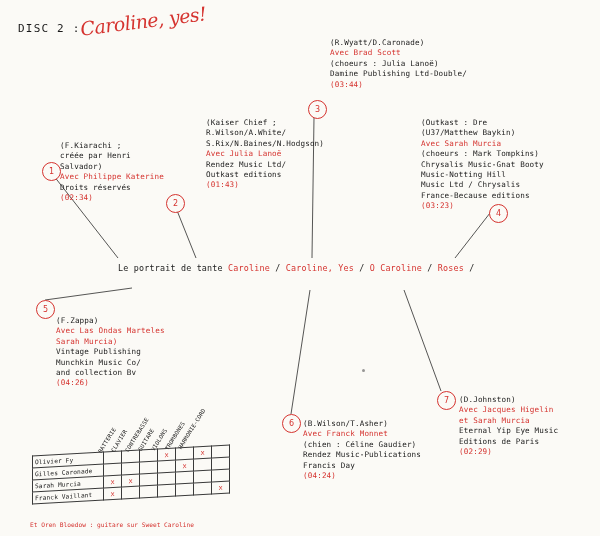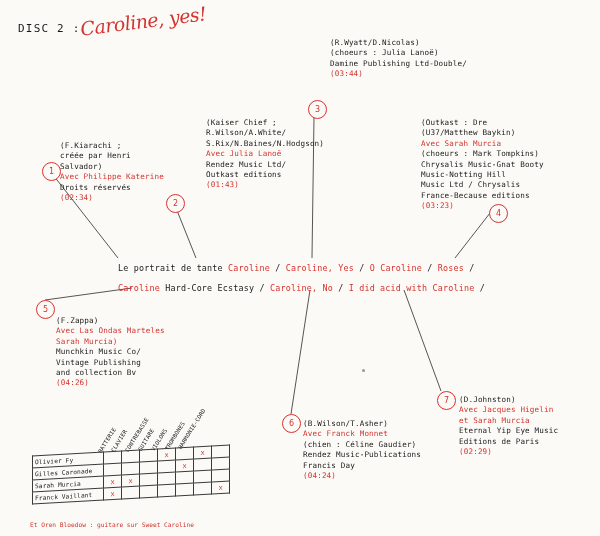--- a/index.html
+++ b/index.html
@@ -158,34 +158,33 @@
   <div class="handwrite">Caroline, yes!</div>
 
   <div class="dot"></div>
 
   <div id="credits">
       <div class="circ" style="left: 42px; top: 162px;">1</div>
       <div class="blk" style="left: 60px; top: 122px; margin-top: 19px;"><div class="blk2">(F.Kiarachi ;</div><div class="blk2">créée par Henri</div><div class="blk2">Salvador)</div><div class="red">Avec Philippe Katerine</div><div class="blk2">Droits réservés</div><div class="red">(02:34)</div></div>
       <div class="circ" style="left: 166px; top: 194px;">2</div>
       <div class="blk" style="left: 190px; top: 118px; margin-left: 16px;"><div class="blk2">(Kaiser Chief ;</div><div class="blk2">R.Wilson/A.White/</div><div class="blk2">S.Rix/N.Baines/N.Hodgson)</div><div class="red">Avec Julia Lanoë</div><div class="blk2">Rendez Music Ltd/</div><div class="blk2">Outkast editions</div><div class="red">(01:43)</div></div>
       <div class="circ" style="left: 308px; top: 100px;">3</div>
-      <div class="blk" style="left: 330px; top: 38px;"><div class="blk2">(R.Wyatt/D.Nicolas)</div><div class="blk2">(choeurs : Julia Lanoë)</div><div class="blk2">Damine Publishing Ltd-Double/</div><div class="red">(03:44)</div></div>
+      <div class="blk" style="left: 330px; top: 38px;"><div class="blk2">(R.Wyatt/D.Caronade)</div><div class="red">Avec Brad Scott</div><div class="blk2">(choeurs : Julia Lanoë)</div><div class="blk2">Damine Publishing Ltd-Double/</div><div class="red">(03:44)</div></div>
       <div class="circ" style="left: 489px; top: 204px;">4</div>
       <div class="blk" style="left: 421px; top: 118px;"><div class="blk2">(Outkast : Dre</div><div class="blk2">(U37/Matthew Baykin)</div><div class="red">Avec Sarah Murcia</div><div class="blk2">(choeurs : Mark Tompkins)</div><div class="blk2">Chrysalis Music-Gnat Booty</div><div class="blk2">Music-Notting Hill</div><div class="blk2">Music Ltd / Chrysalis</div><div class="blk2">France-Because editions</div><div class="red">(03:23)</div></div>
       <div class="circ" style="left: 36px; top: 300px;">5</div>
-      <div class="blk" style="left: 56px; top: 308px; margin-top: 8px;"><div class="blk2">(F.Zappa)</div><div class="red">Avec Las Ondas Marteles</div><div class="red">Sarah Murcia)</div><div class="blk2">Munchkin Music Co/</div><div class="blk2">Vintage Publishing</div><div class="blk2">and collection Bv</div><div class="red">(04:26)</div></div>
+      <div class="blk" style="left: 56px; top: 308px; margin-top: 8px;"><div class="blk2">(F.Zappa)</div><div class="red">Avec Las Ondas Marteles</div><div class="red">Sarah Murcia)</div><div class="blk2">Vintage Publishing</div><div class="blk2">Munchkin Music Co/</div><div class="blk2">and collection Bv</div><div class="red">(04:26)</div></div>
       <div class="circ" style="left: 282px; top: 414px;">6</div>
       <div class="blk" style="left: 303px; top: 419px;"><div class="blk2">(B.Wilson/T.Asher)</div><div class="red">Avec Franck Monnet</div><div class="blk2">(chien : Céline Gaudier)</div><div class="blk2">Rendez Music-Publications</div><div class="blk2">Francis Day</div><div class="red">(04:24)</div></div>
       <div class="circ" style="left: 437px; top: 391px;">7</div>
       <div class="blk" style="left: 459px; top: 395px;"><div class="blk2">(D.Johnston)</div><div class="red">Avec Jacques Higelin</div><div class="red">et Sarah Murcia</div><div class="blk2">Eternal Yip Eye Music</div><div class="blk2">Editions de Paris</div><div class="red">(02:29)</div></div>
     </div>
 
   <div class="tracks">
     <div><span>Le portrait de tante </span><span id="t1"><span class="red">Caroline</span><span> / </span><span class="red">Caroline, Yes</span><span> / </span><span class="red">O Caroline</span><span> / </span><span class="red">Roses</span><span> /</span></span></div>
-    <div><span id="t2"><span class="red">Caroline</span><span> Hard-Core Ecstasy / </span><span class="red">Caroline, No</span><span> / </span><span class="red">I did acid with Caroline</span><span> /</span></span></div>
   </div>
 
   <div class="table-wrap">
     <div id="colheads">
         <div class="colhead" style="left: 74px; top: 30px;">BATTERIE</div>
         <div class="colhead" style="left: 87.3px; top: 29.4px;">CLAVIER</div>
         <div class="colhead" style="left: 100.6px; top: 28.8px;">CONTREBASSE</div>
         <div class="colhead" style="left: 113.9px; top: 28.2px;">GUITARE</div>
         <div class="colhead" style="left: 127.2px; top: 27.6px;">VIOLONS</div>
         <div class="colhead" style="left: 140.5px; top: 27px;">TROMBONES</div>

